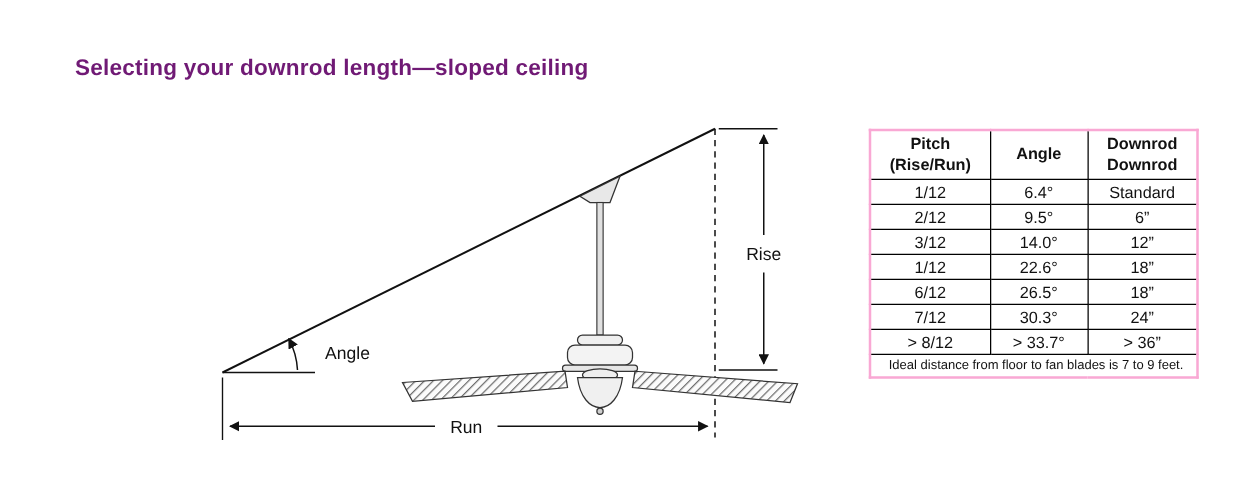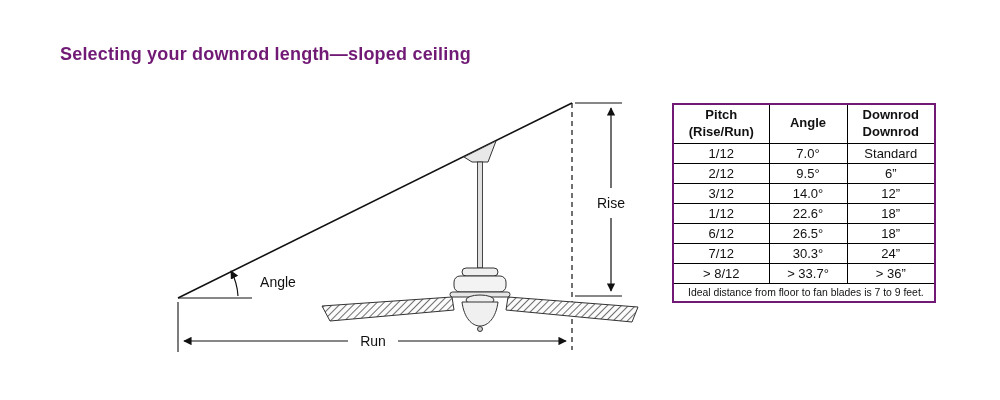--- a/index.html
+++ b/index.html
@@ -10,23 +10,23 @@
   .title {
     position:absolute; left:60px; top:44px; margin:0;
     font-size:18px; font-weight:600; color:#701a75; letter-spacing:0.2px;
   }
   svg.diagram { position:absolute; left:0; top:0; }
   .diagram text {
     font-family:"Liberation Sans", sans-serif;
     font-size:14px; fill:#111;
   }
   .spec-table {
-    position:absolute; left:672px; top:103px; width:262px;
+    position:absolute; left:695px; top:103px; width:262px;
     border-collapse:collapse; table-layout:fixed; background:#fff;
-    border:2px solid #701a75;
+    border:2px solid #f9a8d4;
   }
   .spec-table th, .spec-table td {
     border:1px solid #000; text-align:center; color:#111;
     overflow:hidden; white-space:nowrap;
   }
   .spec-table th { font-size:13px; font-weight:700; padding:2px 2px; line-height:1.3; }
   .spec-table td { font-size:13px; padding:1px 4px; height:17px; }
   .spec-table tr.footnote-row td {
     font-size:10.4px; padding:2px 14px; height:13px; font-weight:400;
   }
@@ -108,21 +108,21 @@
         <th>Angle</th>
         <th>
           <span>Downrod</span><br>
           <span>Downrod</span>
         </th>
       </tr>
     </thead>
     <tbody>
       <tr>
         <td>1/12</td>
-        <td>7.0°</td>
+        <td>6.4°</td>
         <td>Standard</td>
       </tr>
       <tr>
         <td>2/12</td>
         <td>9.5°</td>
         <td>6”</td>
       </tr>
       <tr>
         <td>3/12</td>
         <td>14.0°</td>

